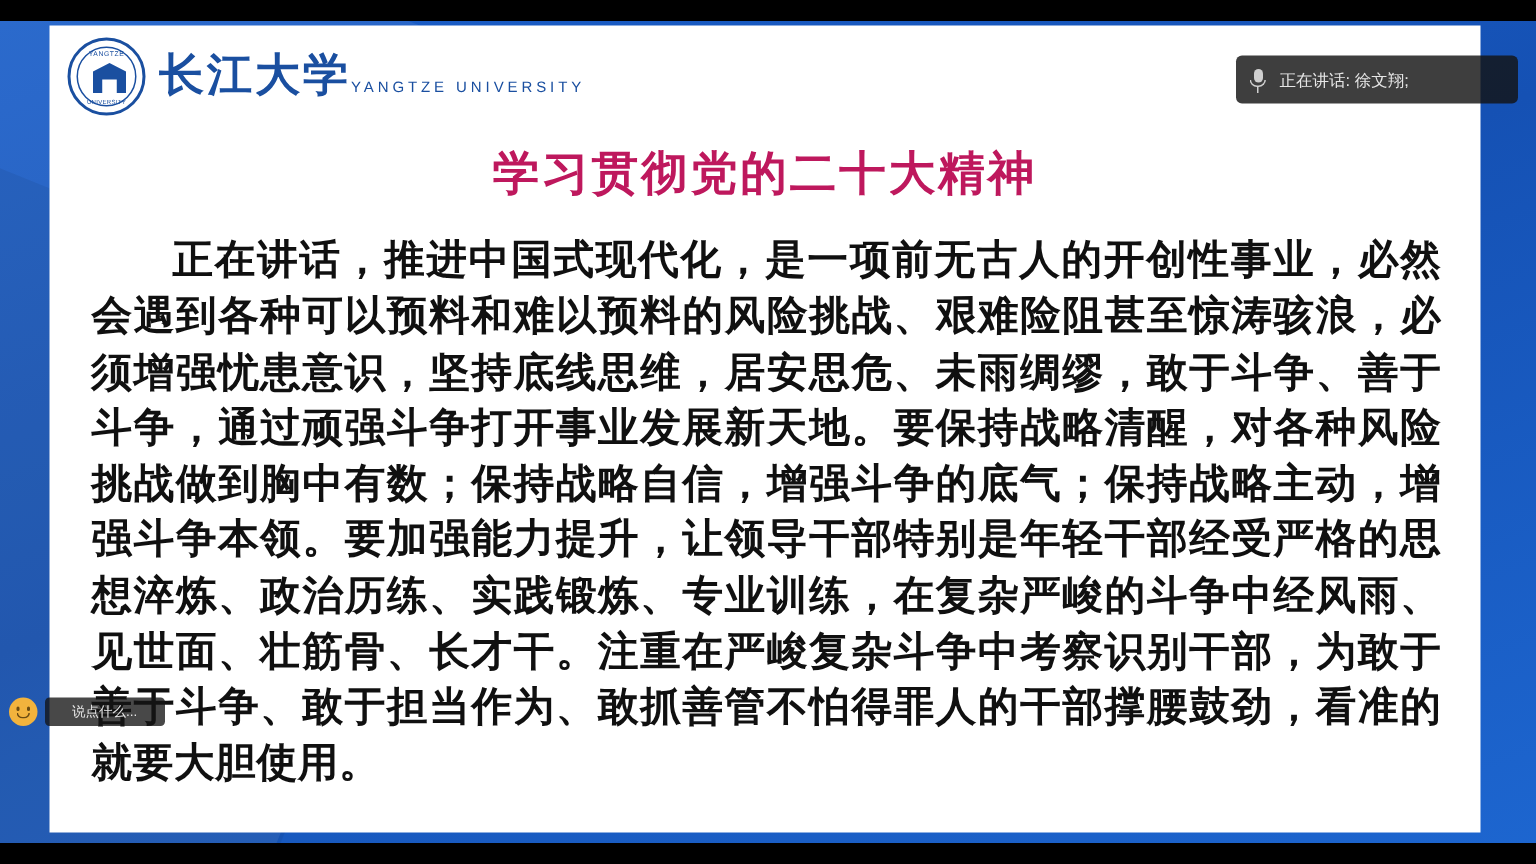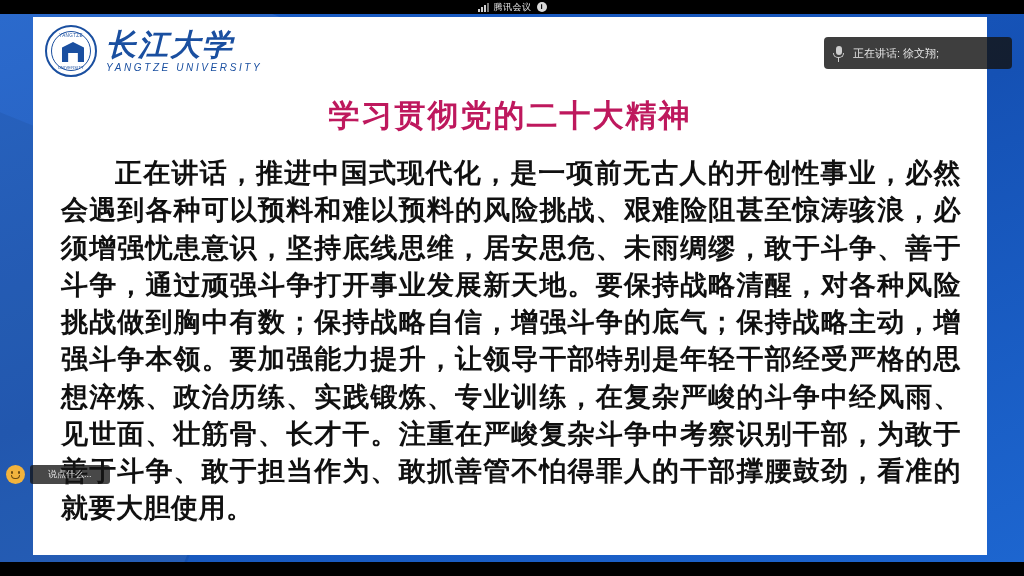--- a/index.html
+++ b/index.html
@@ -196,37 +196,36 @@
   .logo-seal .seal-bottom {
     position: absolute;
     bottom: 5px; left: 0; right: 0;
     text-align: center;
     font-size: 4px;
     color: #1a4fa0;
     letter-spacing: .2px;
   }
   .logo-words {
     display: flex;
-    flex-direction: column;
+    flex-direction: row;
     justify-content: flex-start;
-    font-style: italic;
   }
   .logo-cn {
     font-family: "Liberation Serif", serif;
     font-size: 30px;
     font-weight: bold;
     color: #1a4fa0;
     line-height: 1.05;
     letter-spacing: 2px;
   }
   .logo-en {
     font-size: 10px;
     color: #1a4fa0;
     letter-spacing: 2.6px;
-    margin-top: 2px;
+    margin-top: 18px;
   }
 
   
   .slide-title {
     position: absolute;
     top: 78px;
     left: 0;
     width: 954px;
     text-align: center;
     font-family: "Liberation Serif", serif;
@@ -306,30 +305,20 @@
     width: 1024px;
     height: 14px;
     background: #000;
   }
 </style>
 </head>
 <body>
 
 <div class="screen">
 
-  <div class="topbar">
-    <span class="signal">
-      <i></i>
-        <i></i>
-        <i></i>
-        <i></i>
-    </span>
-    <span class="title">腾讯会议</span>
-    <span class="info-icon">i</span>
-  </div>
 
   <div class="app-bg"></div>
 
   <div class="speaker-chip">
     <span class="mic-icon">
       <span class="cap"></span>
         <span class="arc"></span>
         <span class="stem"></span>
     </span>
     <span class="speaker-text">正在讲话: 徐文翔;</span>

